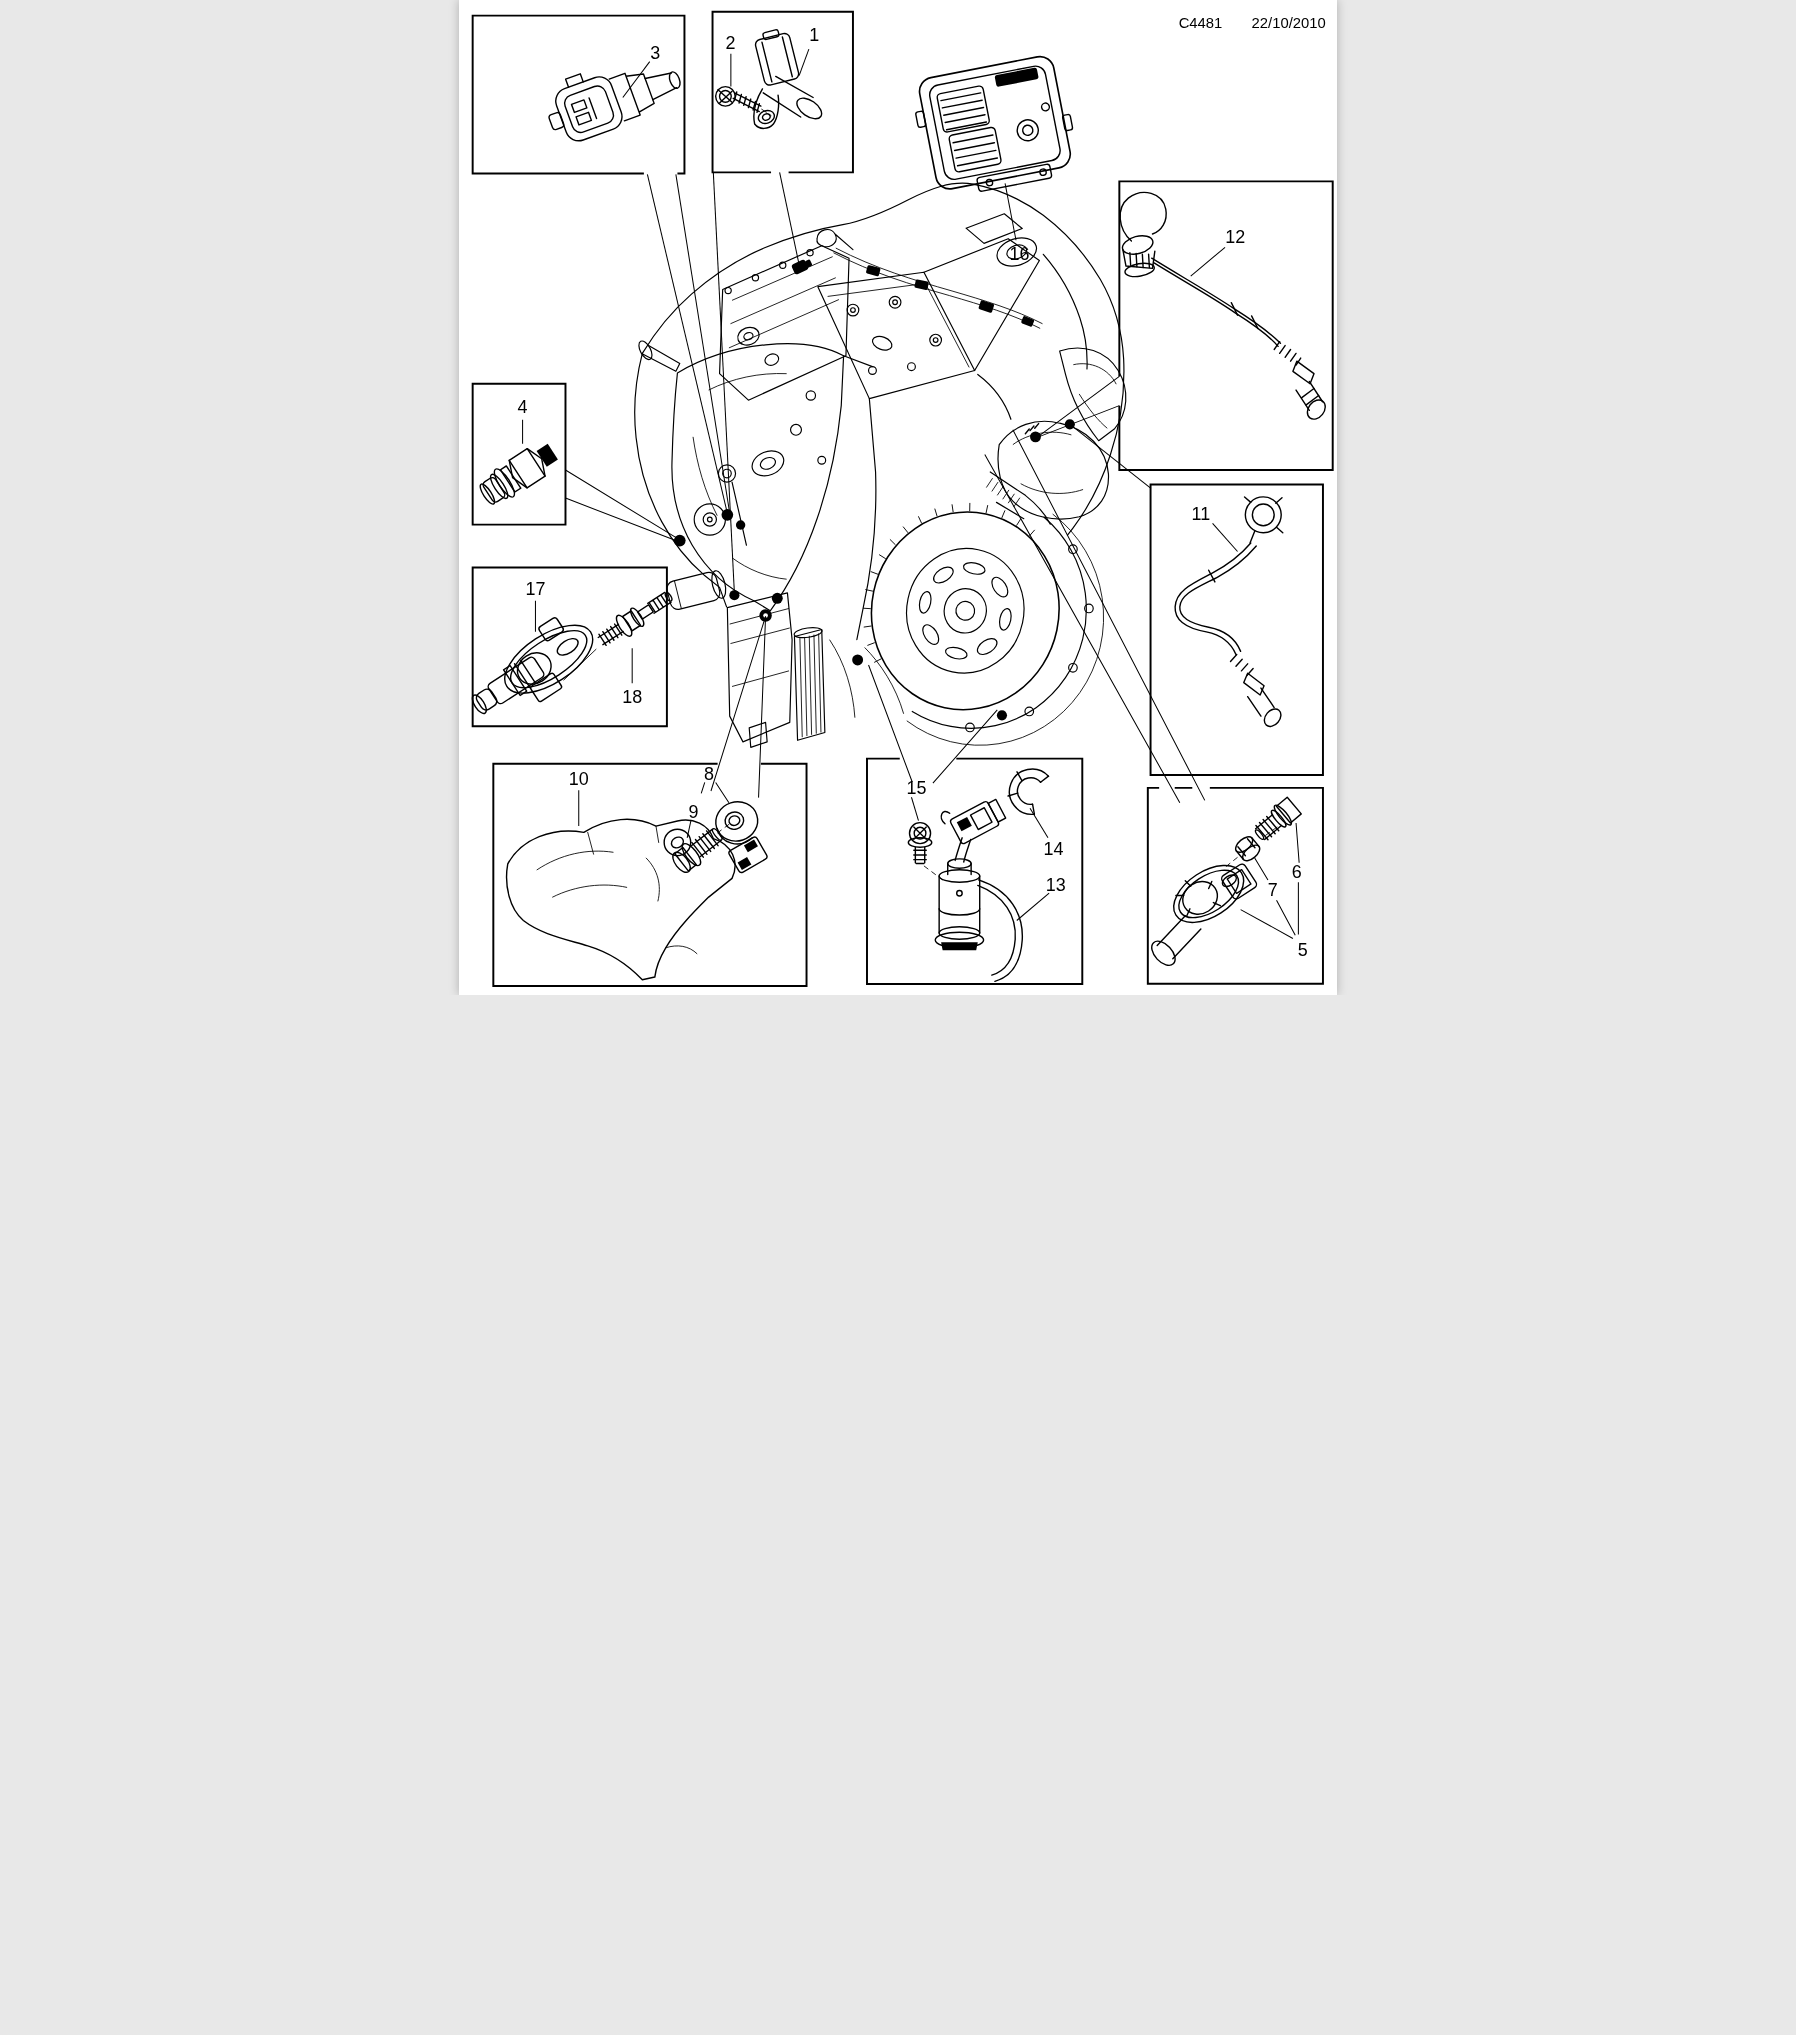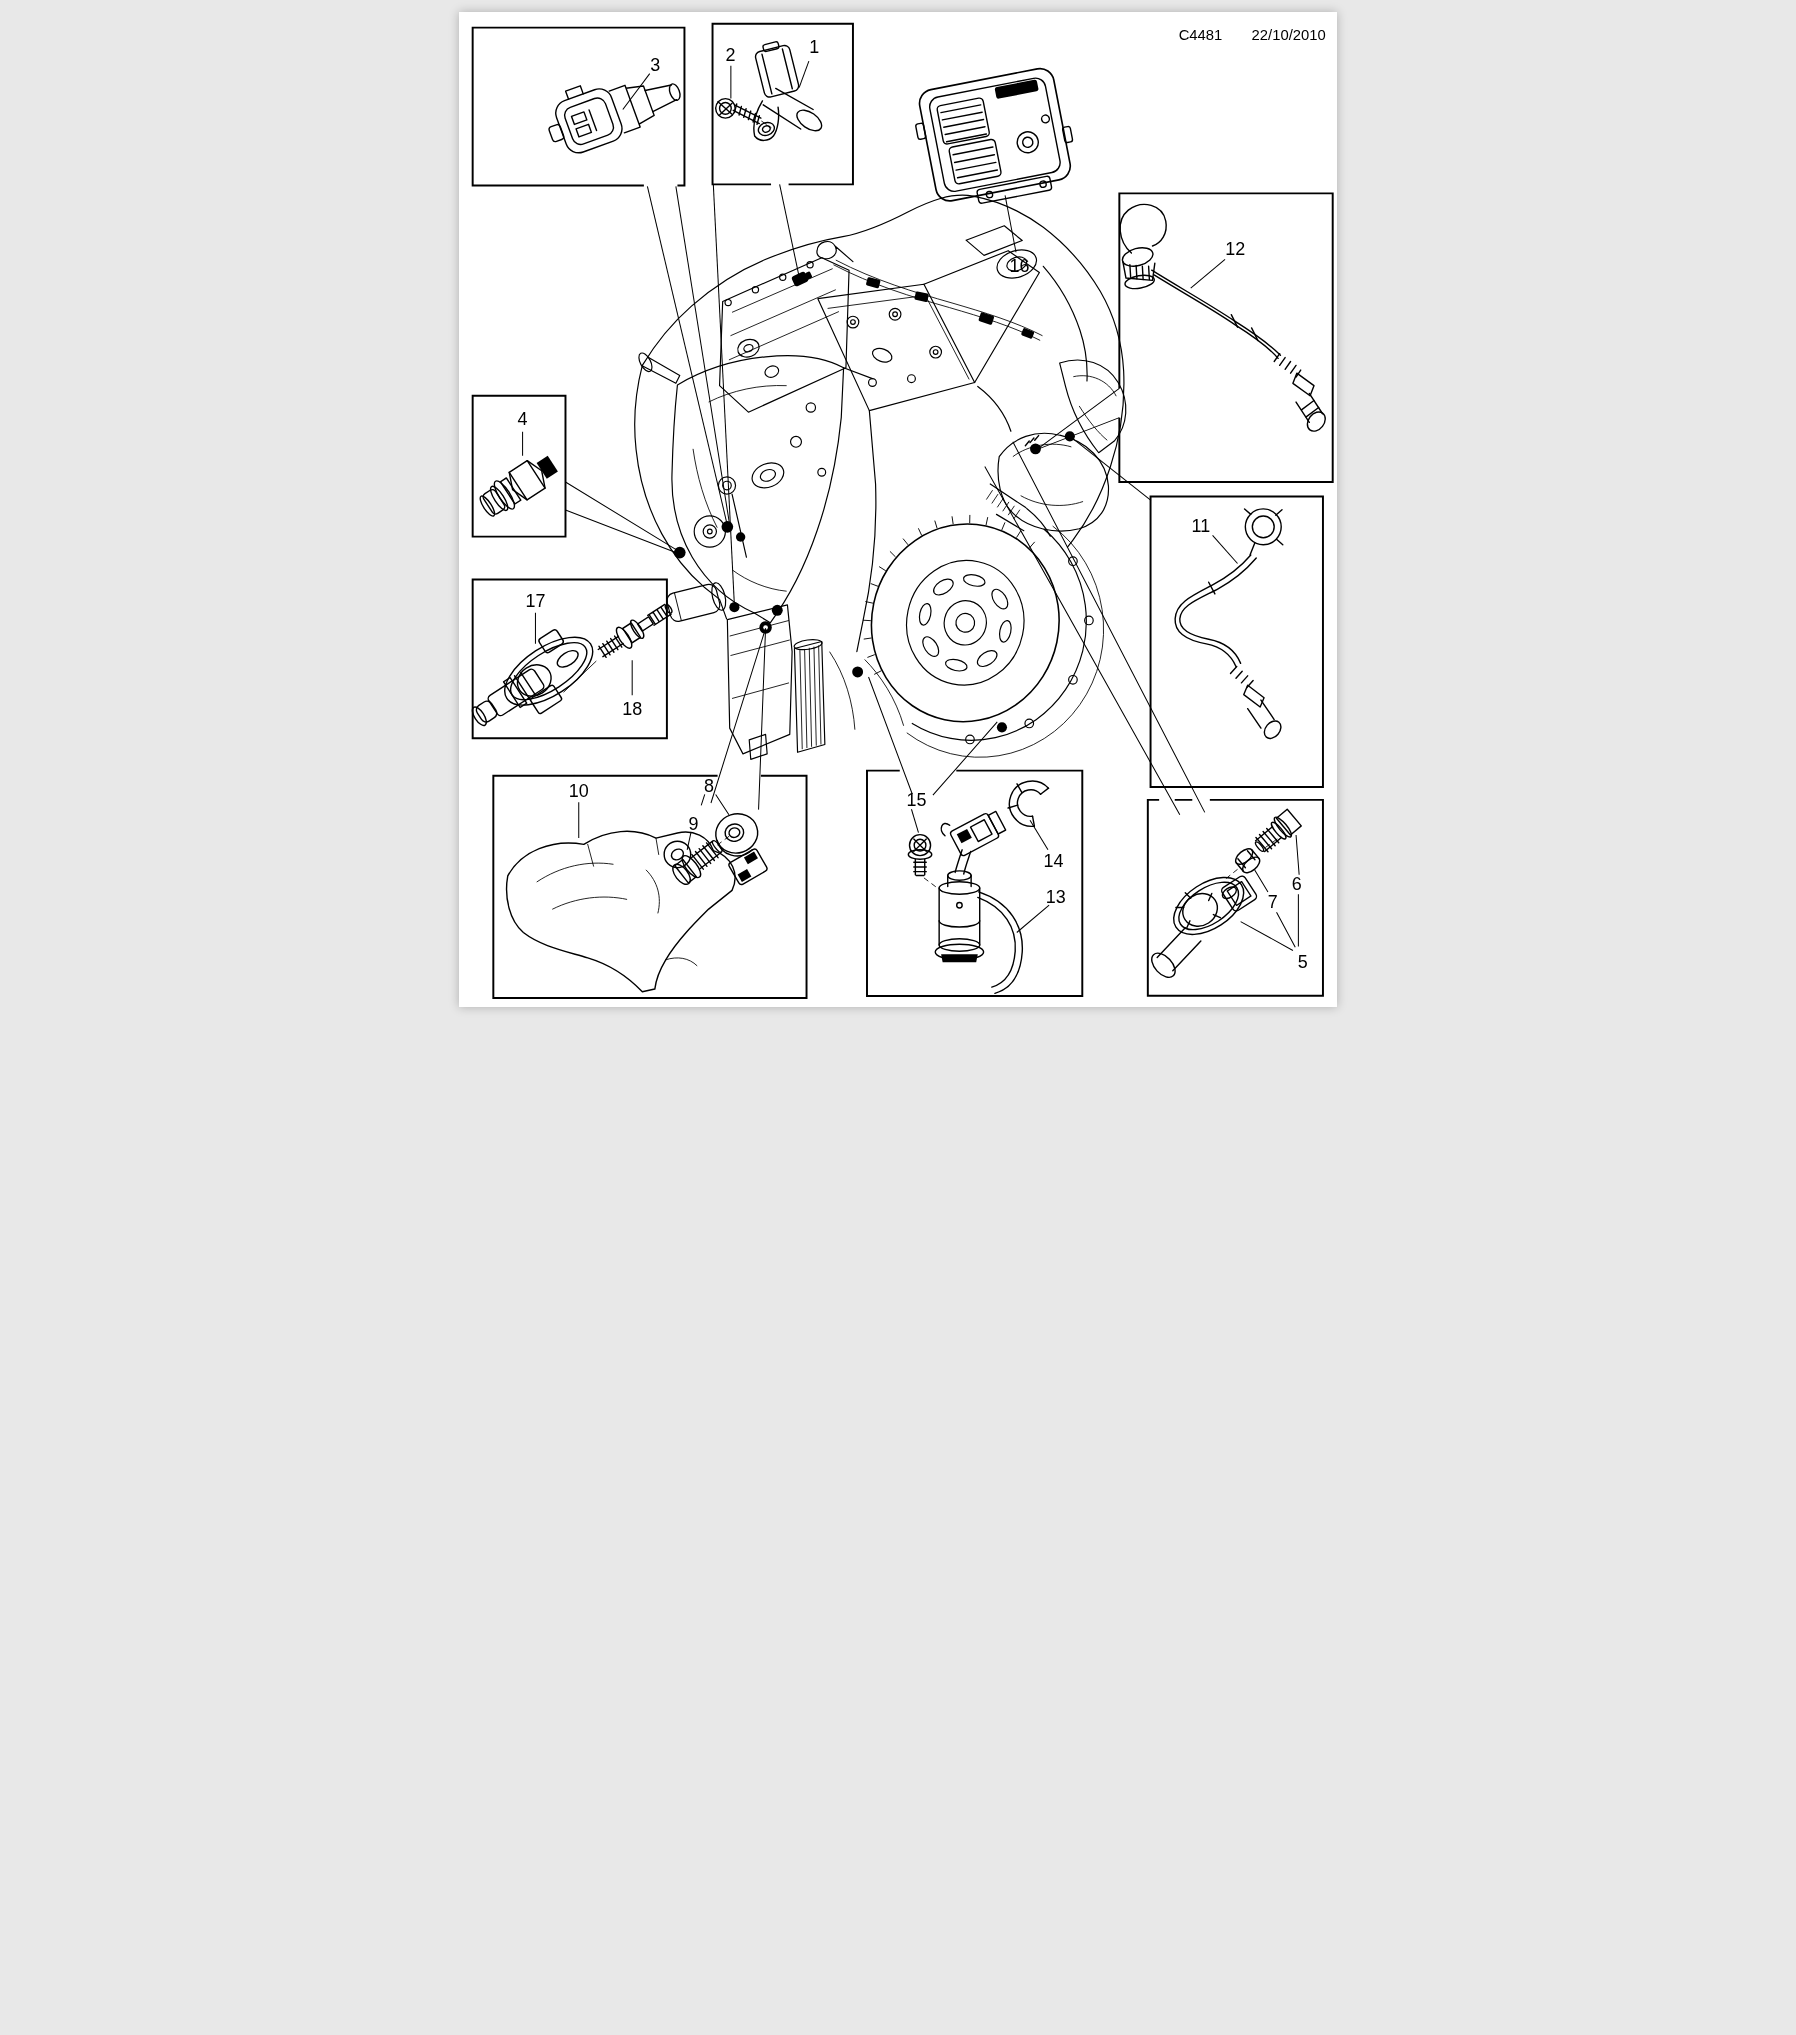--- a/index.html
+++ b/index.html
@@ -1,16 +1,16 @@
 <!DOCTYPE html>
 <html style="font-size:12.8px"><head>
 <meta charset="utf-8">
 <style>
   html,body{margin:0;padding:0;background:#e8e8e8;}
-  .stage{background:#6d28d9;max-width:878px;margin:12px auto;box-shadow:0 0 9.6px rgba(0,0,0,.25);}
+  .stage{background:#6d28d9;max-width:878px;margin:0 auto;box-shadow:0 0 9.6px rgba(0,0,0,.25);}
   svg{display:block;width:100%;height:auto;background:#ffffff;}
   .box{fill:none;stroke:#000;stroke-width:5;stroke-linejoin:miter;}
   .ln{fill:none;stroke:#000;stroke-width:2.6;}
   .lnth{fill:none;stroke:#000;stroke-width:2.2;}
   .pt{fill:none;stroke:#000;stroke-width:3.6;stroke-linecap:round;stroke-linejoin:round;}
   .ptf{fill:#000;stroke:none;}
   .eng{fill:none;stroke:#000;stroke-width:3;stroke-linecap:round;stroke-linejoin:round;}
   .engf{fill:#000;stroke:none;}
   .dash{stroke-dasharray:14 10;}
   text{font-family:"Liberation Sans","DejaVu Sans",sans-serif;fill:#000;}

